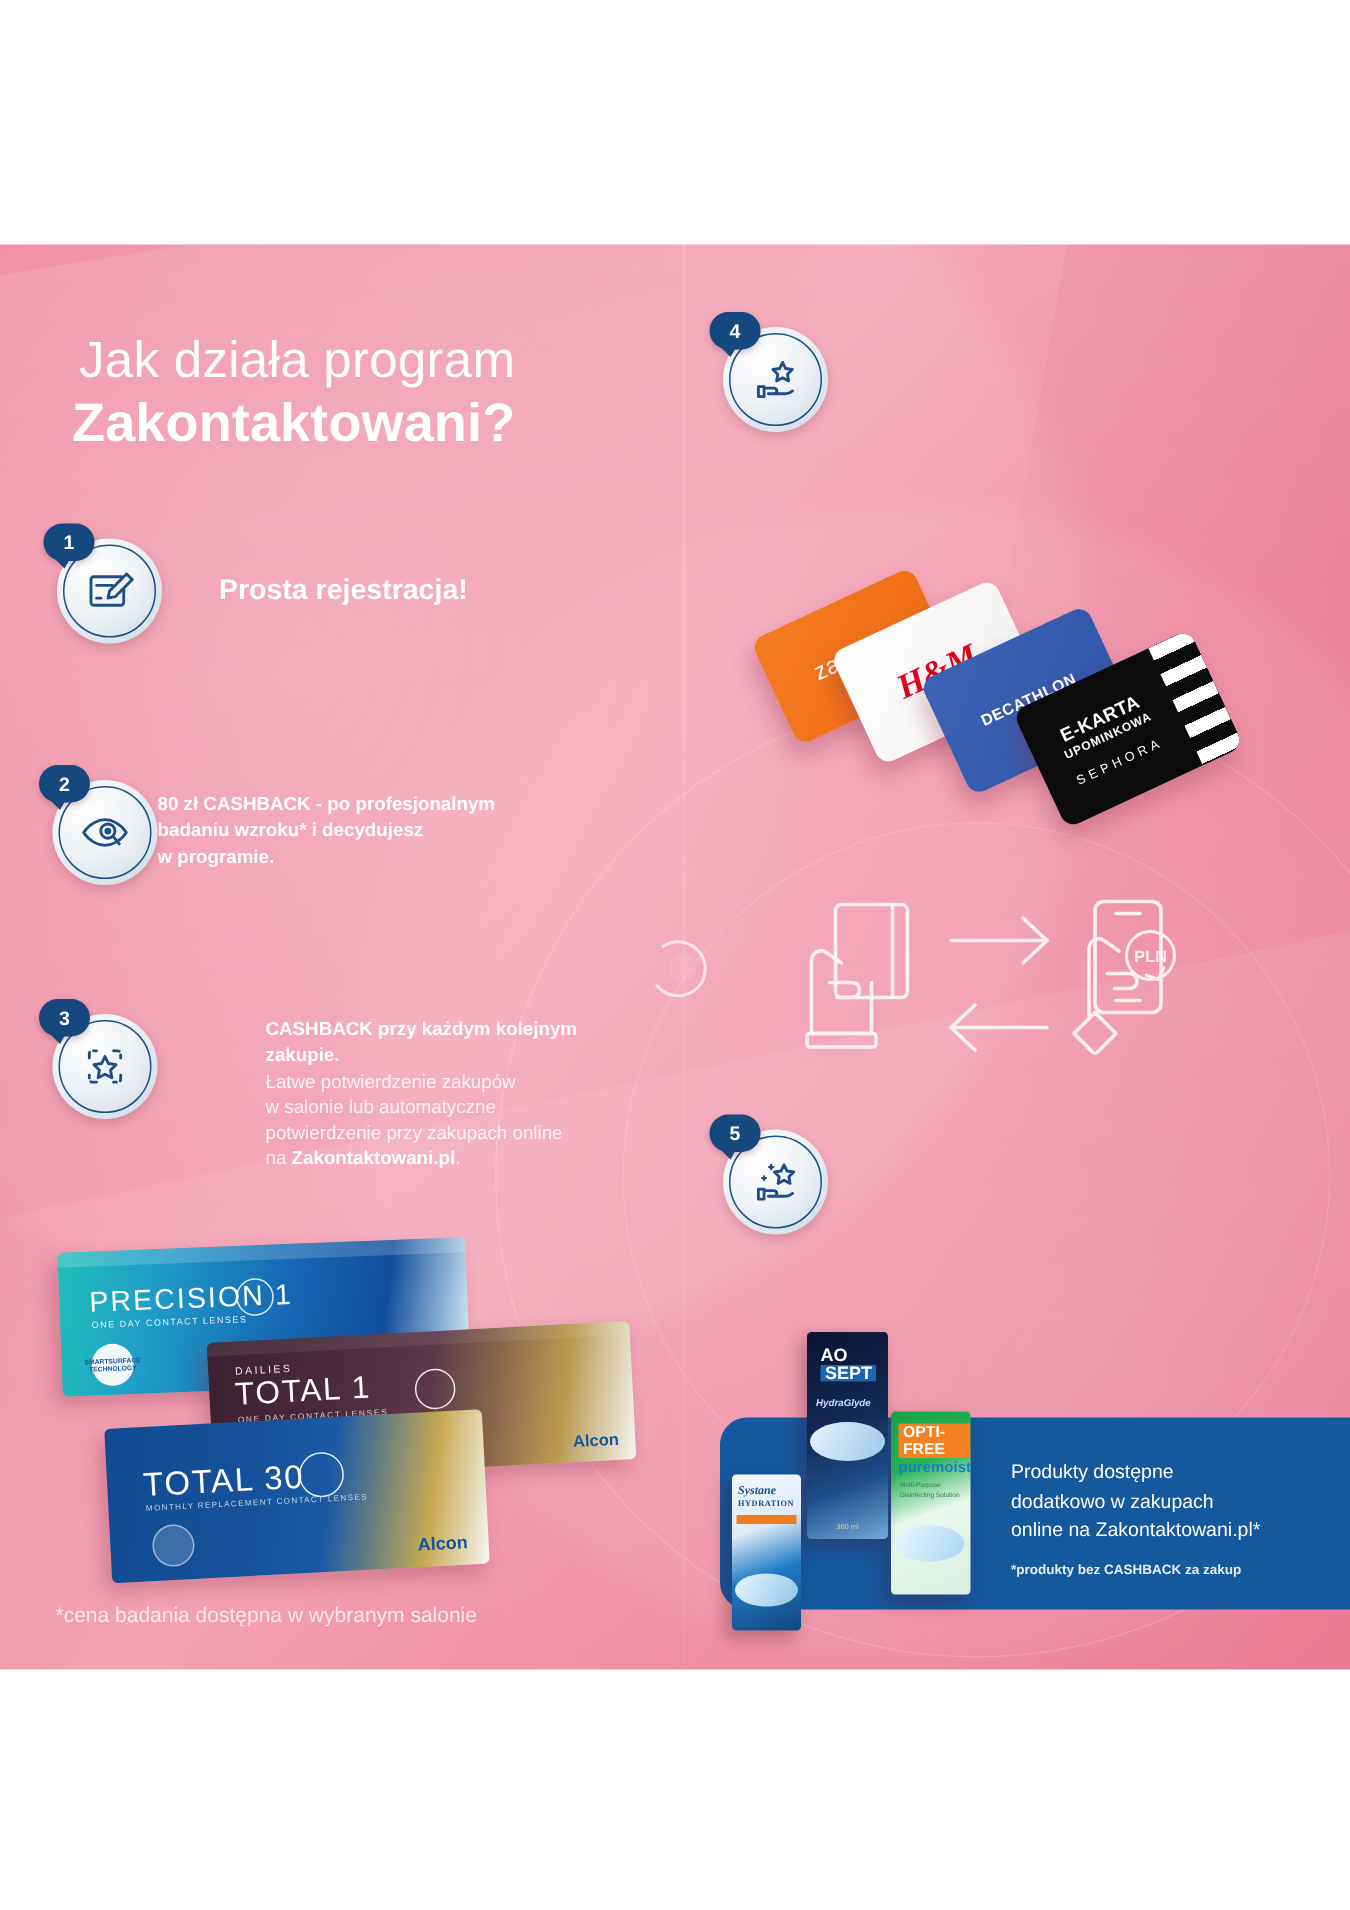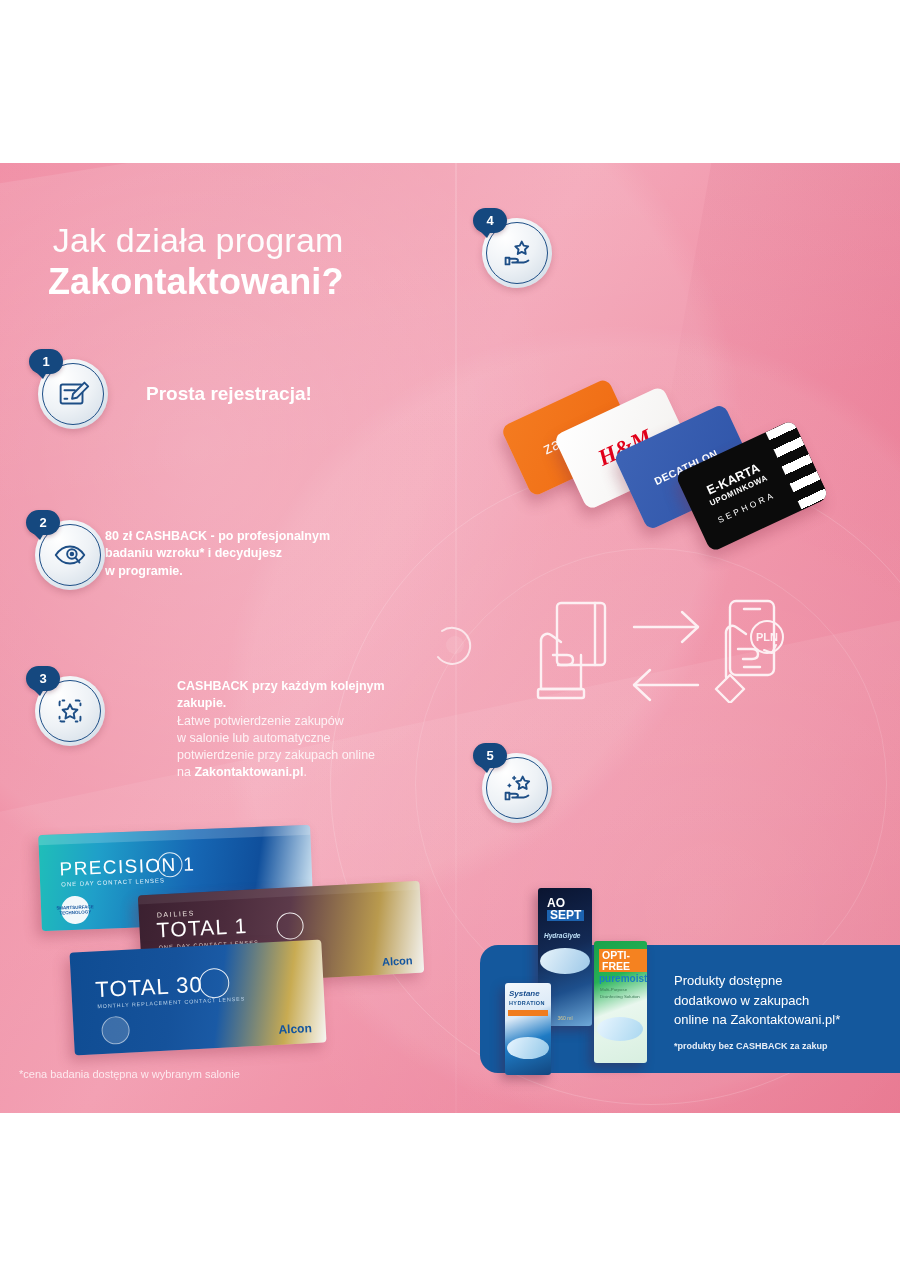--- a/index.html
+++ b/index.html
@@ -160,30 +160,30 @@
       background:linear-gradient(120deg,#e9f4fb,#9cc8e8);}
   #sol-ao .foot{position:absolute;left:0;bottom:5px;width:100%;text-align:center;color:#d7c98f;font-size:5px;}
   #sol-opti{width:53px;height:122px;left:594px;top:778px;
       background:linear-gradient(160deg,#19a24a 0%,#27b457 30%,#e9f7ee 55%,#d8efe0 100%);}
   #sol-opti .l1{position:absolute;left:5px;top:8px;color:#fff;font-size:10.5px;font-weight:700;line-height:1;
       background:#f58220;padding:1px 3px;}
   #sol-opti .l2{position:absolute;left:5px;top:32px;color:#1a7fc1;font-size:10px;font-weight:700;}
   #sol-opti .txt{position:absolute;left:6px;top:46px;right:5px;color:#3a7a55;font-size:4.4px;line-height:1.5;}
   #sol-opti .wave{position:absolute;left:3px;bottom:22px;width:46px;height:24px;border-radius:50%;
       background:linear-gradient(120deg,#eaf6ff,#a9d7f0);}
-  #sol-sys{width:46px;height:92px;left:505px;top:820px;
-      background:linear-gradient(160deg,#f4f8fc 0%,#dceaf7 35%,#1f7bc4 62%,#12467f 100%);}
+  #sol-sys{width:46px;height:104px;left:488px;top:820px;
+      background:linear-gradient(160deg,#f4f8fc 0%,#dceaf7 35%,#1f7bc4 62%,#12467f 100%);font-family:Liberation Serif, serif;}
   #sol-sys .l1{position:absolute;left:4px;top:6px;color:#1a4f8f;font-size:8px;font-weight:700;font-style:italic;}
   #sol-sys .l2{position:absolute;left:4px;top:17px;color:#15508f;font-size:5.5px;font-weight:700;letter-spacing:.4px;}
   #sol-sys .bar{position:absolute;left:3px;top:27px;width:40px;height:6px;background:#f07c1e;}
   #sol-sys .wave{position:absolute;left:2px;bottom:16px;width:42px;height:22px;border-radius:50%;
       background:linear-gradient(120deg,#eaf6ff,#8fc6e8);}
 
   
-  #footnote{position:absolute;left:19px;top:905px;color:#fde9ee;font-size:11px;z-index:7;}
+  #footnote{position:absolute;left:37px;top:905px;color:#fde9ee;font-size:14px;z-index:7;}
 </style>
 </head>
 <body>
 
 <div id="poster">
 
   <div class="swoosh sw1"></div>
   <div class="swoosh sw2"></div>
   <div class="swoosh sw3"></div>
   <div class="swoosh sw4"></div>

